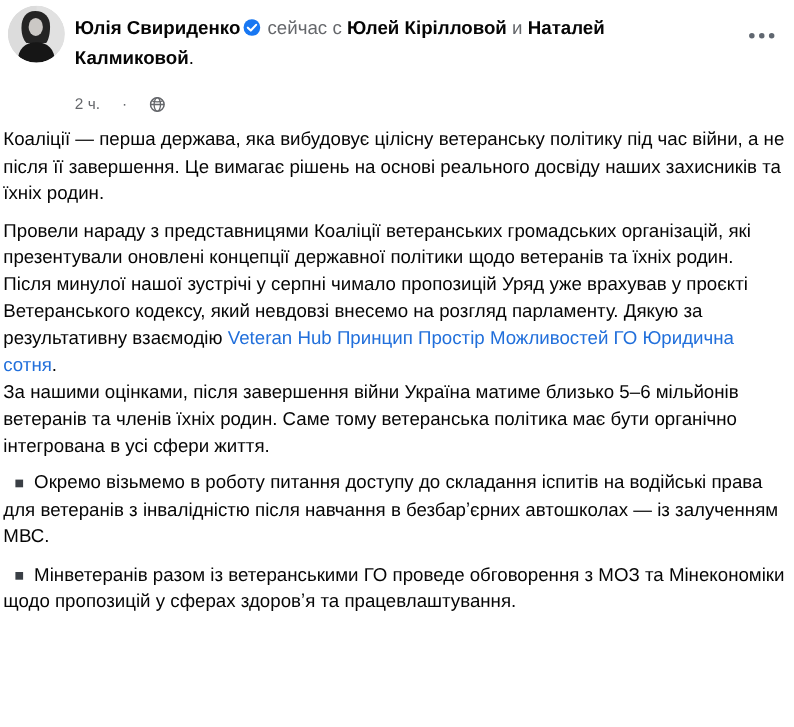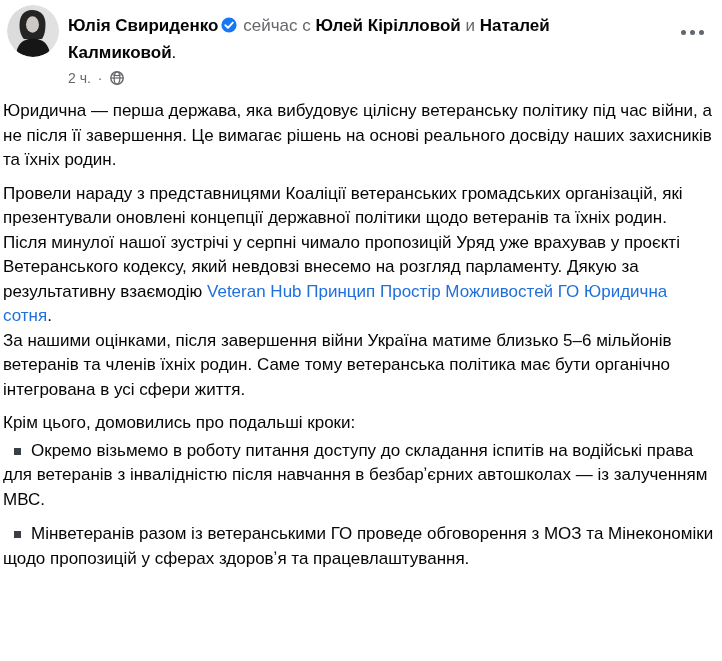--- a/index.html
+++ b/index.html
@@ -16,22 +16,22 @@
   .avatar {
     width:52px; height:52px; border-radius:50%; overflow:hidden; flex:0 0 52px;
     cursor:pointer;
   }
   .header-text { margin-left:9px; padding-top:8px; max-width:560px; }
   .name-line { font-size:17px; line-height:25px; color:#050505; }
   .name-line .b { font-weight:bold; cursor:pointer; }
   .name-line .muted { color:#65676B; font-weight:normal; }
   .badge { display:inline-block; vertical-align:-2px; margin:0 1px 0 3px; }
   .meta-line {
-    display:flex; align-items:center; gap:7px;
-    margin-top:5px; font-size:14px; color:#65676B;
+    display:flex; align-items:flex-end; gap:20px;
+    margin-top:21px; font-size:14px; color:#65676B;
   }
   .meta-line .time { cursor:pointer; }
   .menu-btn {
     margin-left:auto; margin-top:17px; display:flex; gap:4px;
     padding:8px 6px; cursor:pointer; border-radius:18px;
   }
   .menu-btn i { width:5px; height:5px; border-radius:50%; background:#606770; display:block; }
 
   
   .body-text {
@@ -99,26 +99,25 @@
 
     <div class="menu-btn">
       <i></i>
         <i></i>
         <i></i>
     </div>
   </div>
 
   <div class="body-text">
 
-    <p>Юридична — перша держава, яка вибудовує цілісну ветеранську політику під час війни, а не після її завершення. Це вимагає рішень на основі реального досвіду наших захисників та їхніх родин.</p>
+    <p>Коаліції — перша держава, яка вибудовує цілісну ветеранську політику під час війни, а не після її завершення. Це вимагає рішень на основі реального досвіду наших захисників та їхніх родин.</p>
 
     <p><span>Провели нараду з представницями Коаліції ветеранських громадських організацій, які презентували оновлені концепції державної політики щодо ветеранів та їхніх родин. Після минулої нашої зустрічі у серпні чимало пропозицій Уряд уже врахував у проєкті Ветеранського кодексу, який невдовзі внесемо на розгляд парламенту. Дякую за результативну взаємодію </span><a class="page-link">Veteran Hub Принцип Простір Можливостей ГО Юридична сотня</a><span>.</span><br>
     <span>За нашими оцінками, після завершення війни Україна матиме близько 5–6 мільйонів ветеранів та членів їхніх родин. Саме тому ветеранська політика має бути органічно інтегрована в усі сфери життя.</span></p>
 
-    <p class="tight">Крім цього, домовились про подальші кроки:</p>
 
     <p class="bullet"><span class="sq"></span><span>Окремо візьмемо в роботу питання доступу до складання іспитів на водійські права для ветеранів з інвалідністю після навчання в безбарʼєрних автошколах — із залученням МВС.</span></p>
 
     <p class="bullet"><span class="sq"></span><span>Мінветеранів разом із ветеранськими ГО проведе обговорення з МОЗ та Мінекономіки щодо пропозицій у сферах здоровʼя та працевлаштування.</span></p>
 
   </div>
 
 </div>
 
 </body></html>

